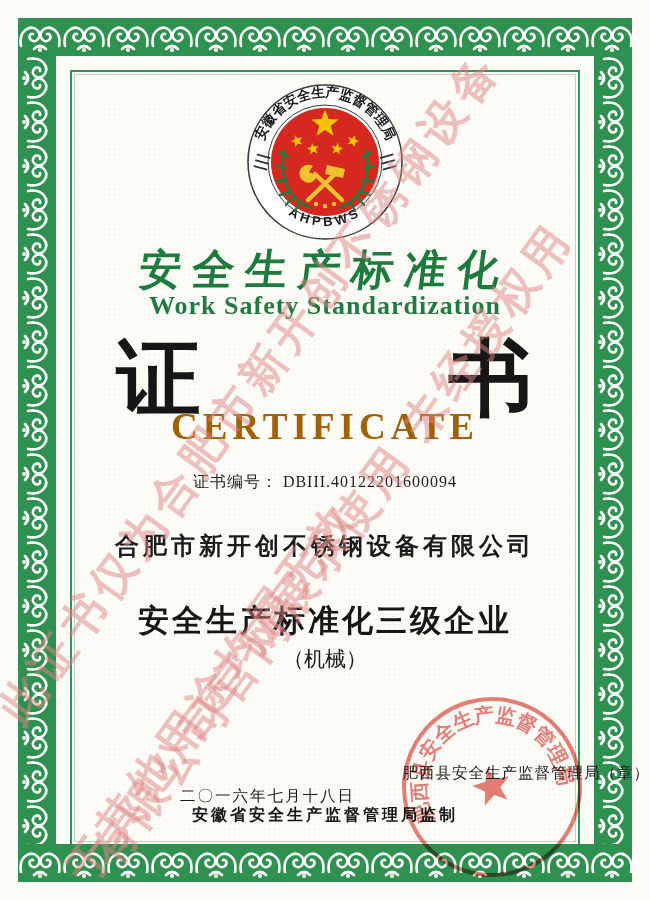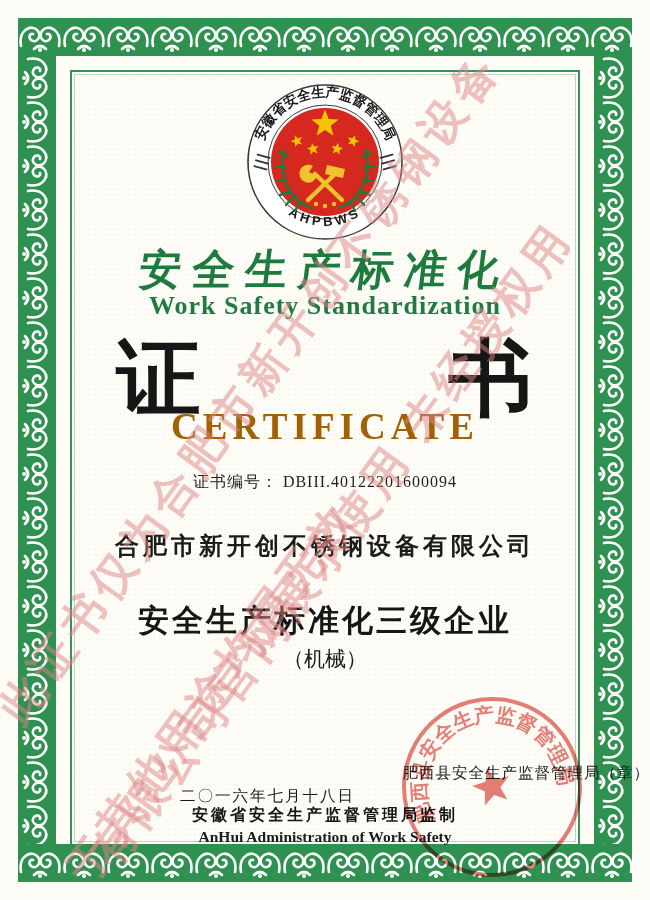--- a/index.html
+++ b/index.html
@@ -138,21 +138,20 @@
   <div class="abs ctr title-en">Work Safety Standardization</div>
   <div class="abs cert-cn">证 书</div>
   <div class="abs ctr cert-en">CERTIFICATE</div>
   <div class="abs ctr number">证书编号： DBIII.40122201600094</div>
   <div class="abs ctr company">合肥市新开创不锈钢设备有限公司</div>
   <div class="abs ctr award">安全生产标准化三级企业</div>
   <div class="abs ctr category">（机械）</div>
   <div class="abs issuer">肥西县安全生产监督管理局（章）</div>
   <div class="abs issuedate">二〇一六年七月十八日</div>
   <div class="abs ctr super-cn">安徽省安全生产监督管理局监制</div>
-  <div class="abs ctr super-en">AnHui Administration of Work Safety</div>
 
   <svg class="stamp" viewBox="0 0 200 200">
     <g transform="rotate(-15 100 100)" opacity="0.82">
       <circle cx="100" cy="100" r="88" fill="none" stroke="#d84840" stroke-width="4"></circle>
       <defs>
           <path id="stampArc" d="M38 123 A66 66 0 1 1 162 123" fill="none"></path>
         </defs>
       <text font-size="20" font-weight="bold" fill="#d84840" font-family="Liberation Sans,sans-serif">
         <textPath href="#stampArc" startOffset="50%" text-anchor="middle">肥西县安全生产监督管理局</textPath>
       </text>

